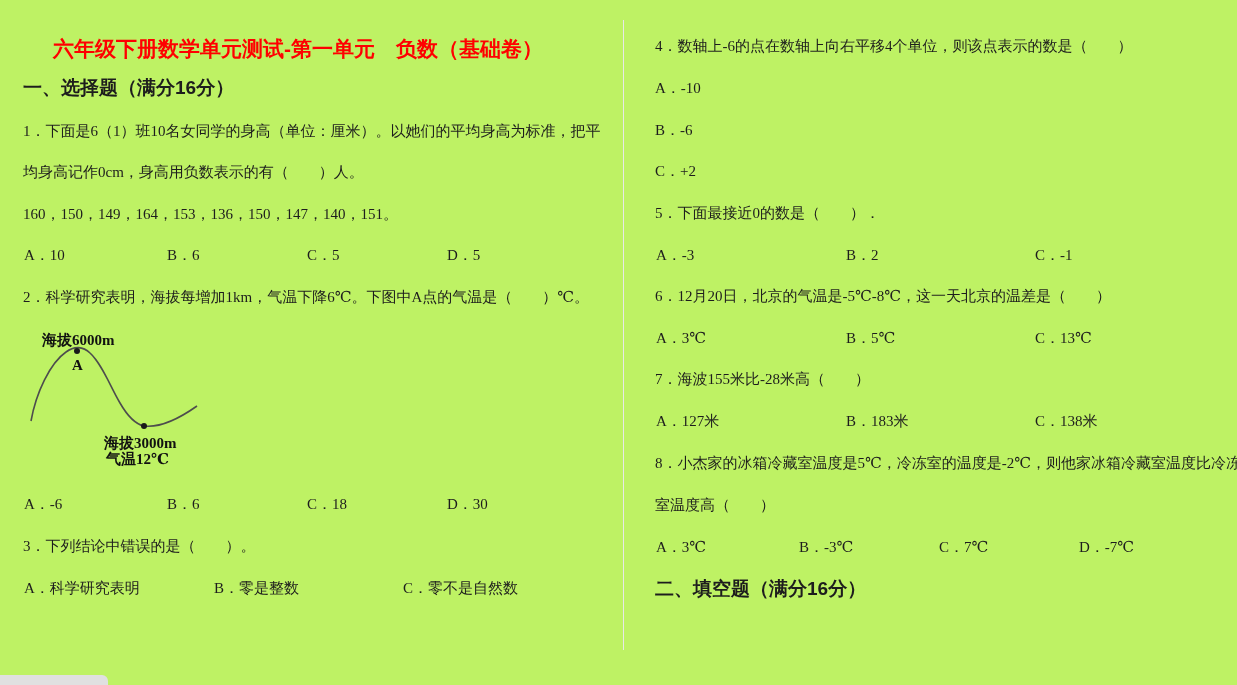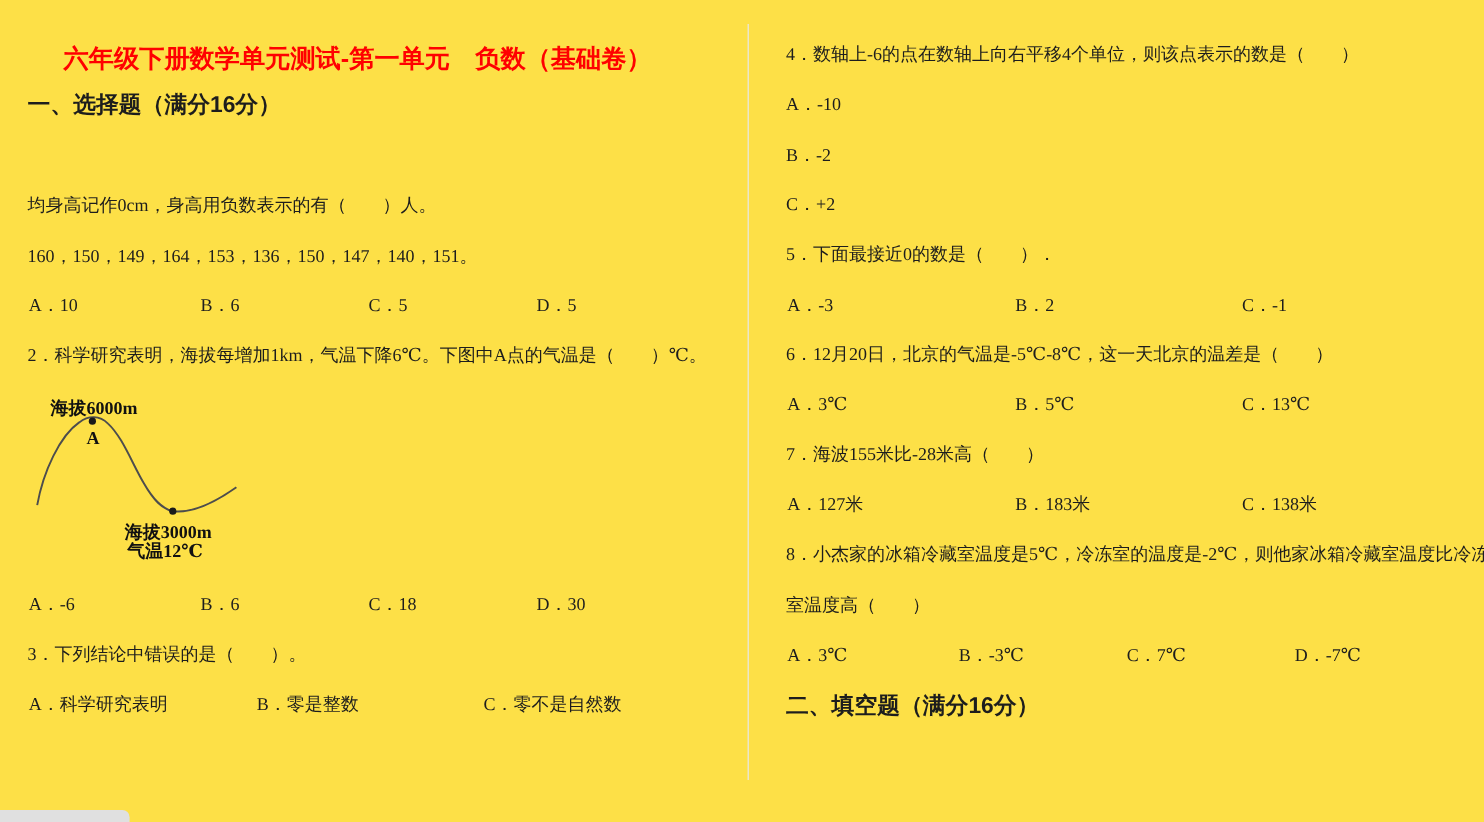--- a/index.html
+++ b/index.html
@@ -1,17 +1,17 @@
 <!DOCTYPE html>
 <html><head>
 <meta charset="utf-8">
 <style>
   html,body { margin:0; padding:0; background:#ffffff; }
   .page {
-    position:relative; width:1237px; height:685px; background:#fde047;
+    position:relative; width:1237px; height:685px; background:#bef264;
     font-family:"Liberation Serif","DejaVu Serif",serif;
     color:#1d1d1d; overflow:hidden;
   }
   .title {
     position:absolute; left:0; top:35px; width:596px; text-align:center;
     font-family:"Liberation Sans","DejaVu Sans",sans-serif;
     font-size:21px; font-weight:bold; color:#ff0000; white-space:nowrap;
   }
   .col { position:absolute; top:0; height:685px; }
   .col-left  { left:23px;  width:600px; }
@@ -37,20 +37,21 @@
 </head>
 <body>
 
 <div class="page">
 
   <div class="title">六年级下册数学单元测试-第一单元　负数（基础卷）</div>
 
   <div class="col col-left">
     <div class="ln head" style="top:79px">一、选择题（满分16分）</div>
 
+    <div class="ln" style="top:123px">1．下面是6（1）班10名女同学的身高（单位：厘米）。以她们的平均身高为标准，把平</div>
     <div class="ln" style="top:164px">均身高记作0cm，身高用负数表示的有（　　）人。</div>
     <div class="ln" style="top:206px">160，150，149，164，153，136，150，147，140，151。</div>
 
     <div class="optrow" style="top:247px">
       <span class="opt" style="left:0">A．10</span>
       <span class="opt" style="left:143px">B．6</span>
       <span class="opt" style="left:283px">C．5</span>
       <span class="opt" style="left:423px">D．5</span>
     </div>
 
@@ -82,21 +83,21 @@
       <text x="76" y="117">海拔3000m</text>
       <text x="78" y="133">气温12℃</text>
     </svg>
   </div>
 
   <div class="divider"></div>
 
   <div class="col col-right">
     <div class="ln" style="top:38px">4．数轴上-6的点在数轴上向右平移4个单位，则该点表示的数是（　　）</div>
     <div class="ln" style="top:80px">A．-10</div>
-    <div class="ln" style="top:122px">B．-2</div>
+    <div class="ln" style="top:122px">B．-6</div>
     <div class="ln" style="top:163px">C．+2</div>
 
     <div class="ln" style="top:205px">5．下面最接近0的数是（　　）．</div>
     <div class="optrow" style="top:247px">
       <span class="opt" style="left:0">A．-3</span>
       <span class="opt" style="left:190px">B．2</span>
       <span class="opt" style="left:379px">C．-1</span>
     </div>
 
     <div class="ln" style="top:288px">6．12月20日，北京的气温是-5℃-8℃，这一天北京的温差是（　　）</div>

